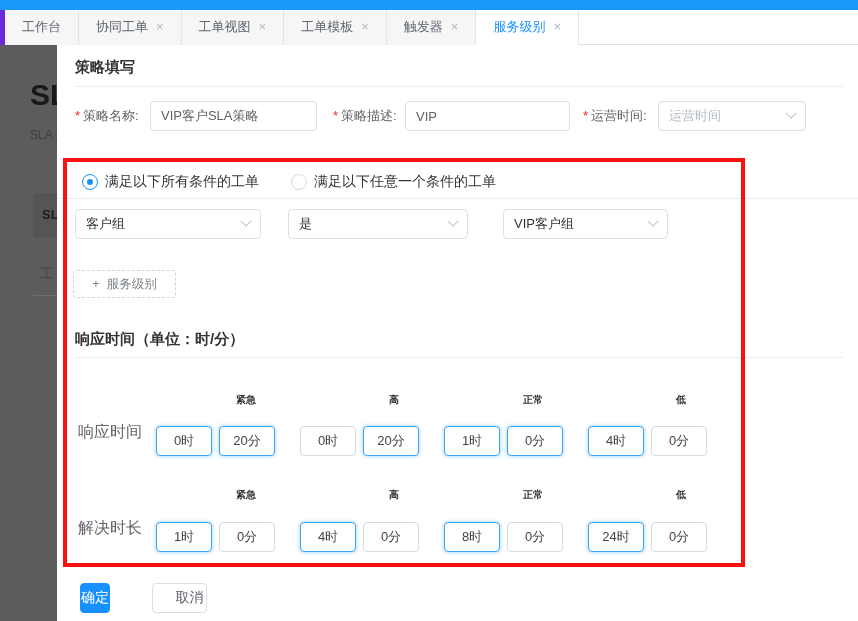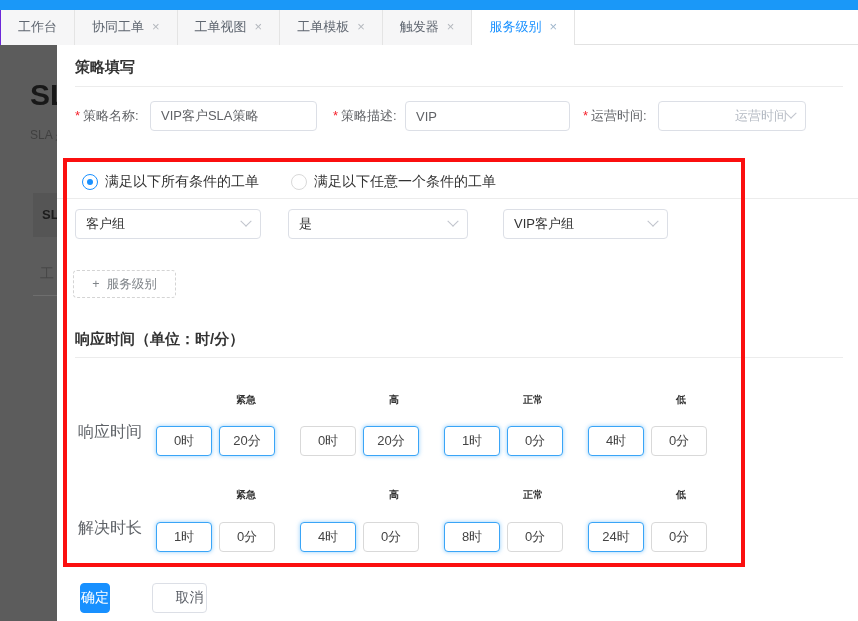--- a/index.html
+++ b/index.html
@@ -8,21 +8,21 @@
     position:relative; width:858px; height:621px; overflow:hidden;
     font-family:"Liberation Sans","DejaVu Sans",sans-serif; background:#fff;
   }
   
   .topbar { position:absolute; left:0; top:0; width:858px; height:10px; background:#1a98f8; }
   
   .tabbar { position:absolute; left:0; top:10px; width:858px; height:35px; background:#fff;
             border-bottom:1px solid #e2e2e2; display:flex; }
   .tab { height:35px; line-height:34px; padding:0 17px; font-size:13px; color:#5f6670;
          background:#f6f6f7; border-right:1px solid #e4e4e4; white-space:nowrap; cursor:pointer; }
-  .tab:first-child { border-left:1px solid #6d28d9; }
+  .tab:first-child { border-left:5px solid #6d28d9; }
   .tab .tab-close { margin-left:8px; color:#b3b7bd; font-size:13px; }
   .tab.active { background:#fff; color:#1890ff; height:36px; border-bottom:1px solid #fff; }
   .tab.active .tab-close { color:#9fb6cc; }
   
   .backdrop { position:absolute; left:0; top:45px; width:57px; height:576px; background:#5c5c5c; overflow:hidden; }
   .bd-heading { position:absolute; left:30px; top:33px; font-size:30px; font-weight:bold; color:#181818; white-space:nowrap; }
   .bd-sub { position:absolute; left:30px; top:82px; font-size:12px; color:#404040; white-space:nowrap; }
   .bd-tabbox { position:absolute; left:33px; top:148px; width:40px; height:44px; background:rgba(0,0,0,.07); }
   .bd-tablabel { position:absolute; left:9px; top:14px; font-size:13px; font-weight:bold; color:#1c1c1c; white-space:nowrap; }
   .bd-row { position:absolute; left:40px; top:220px; font-size:14px; color:#474747; white-space:nowrap; }
@@ -115,21 +115,21 @@
     <input class="inp" style="left: 93px; top: 56px; width: 167px;" value="VIP客户SLA策略">
 
     <div class="f-label" style="left:276px;">
       <span class="req">*</span><span>策略描述:</span>
     </div>
     <input class="inp" style="left: 348px; top: 56px; width: 165px;" value="VIP">
 
     <div class="f-label" style="left:526px;">
       <span class="req">*</span><span>运营时间:</span>
     </div>
-    <div class="sel is-placeholder" style="left:601px; top:56px; width:148px;text-align:right;">
+    <div class="sel is-placeholder" style="left:601px; top:56px; width:148px;">
       <span class="sel-text">运营时间</span>
       <span class="chevron"></span>
     </div>
 
     <div class="radio-row">
       <span class="radio on"></span>
       <span class="radio-label">满足以下所有条件的工单</span>
       <span class="radio-gap"></span>
       <span class="radio off"></span>
       <span class="radio-label">满足以下任意一个条件的工单</span>

